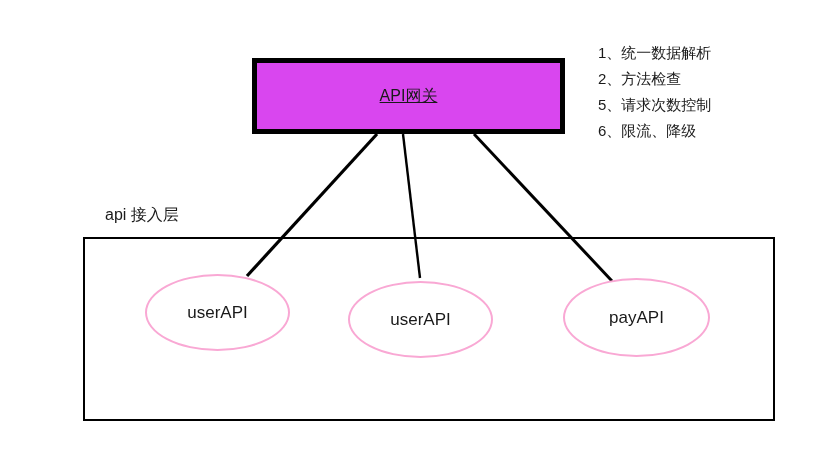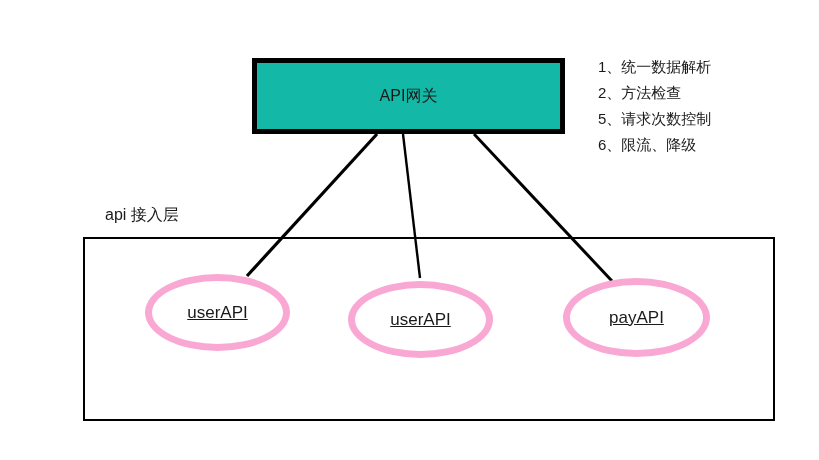--- a/index.html
+++ b/index.html
@@ -25,30 +25,31 @@
     pointer-events: none;
   }
   .gateway-box {
     position: absolute;
     left: 252px;
     top: 58px;
     width: 313px;
     height: 76px;
     box-sizing: border-box;
     border: 5px solid #000000;
-    background: #14b8a6;
+    background: #d946ef;
     display: flex;
     align-items: center;
     justify-content: center;
     font-size: 16px;
+    text-decoration: underline;
   }
   .features {
     position: absolute;
     left: 598px;
-    top: 54px;
+    top: 40px;
     font-size: 15px;
     line-height: 26px;
     white-space: nowrap;
   }
   .layer-label {
     position: absolute;
     left: 105px;
     top: 205px;
     font-size: 16px;
   }
@@ -58,28 +59,27 @@
     top: 237px;
     width: 692px;
     height: 184px;
     box-sizing: border-box;
     border: 2px solid #000000;
     background: transparent;
   }
   .api-ellipse {
     position: absolute;
     box-sizing: border-box;
-    border: 7px solid #f9a8d4;
+    border: 2px solid #f9a8d4;
     border-radius: 50%;
     background: #ffffff;
     display: flex;
     align-items: center;
     justify-content: center;
     font-size: 17px;
-    text-decoration: underline;
   }
   .ellipse-user  { left: 145px; top: 274px; width: 145px; height: 77px; }
   .ellipse-order { left: 348px; top: 281px; width: 145px; height: 77px; }
   .ellipse-pay   { left: 563px; top: 278px; width: 147px; height: 79px; }
 </style>
 </head>
 <body>
 
 <div class="canvas">
 

